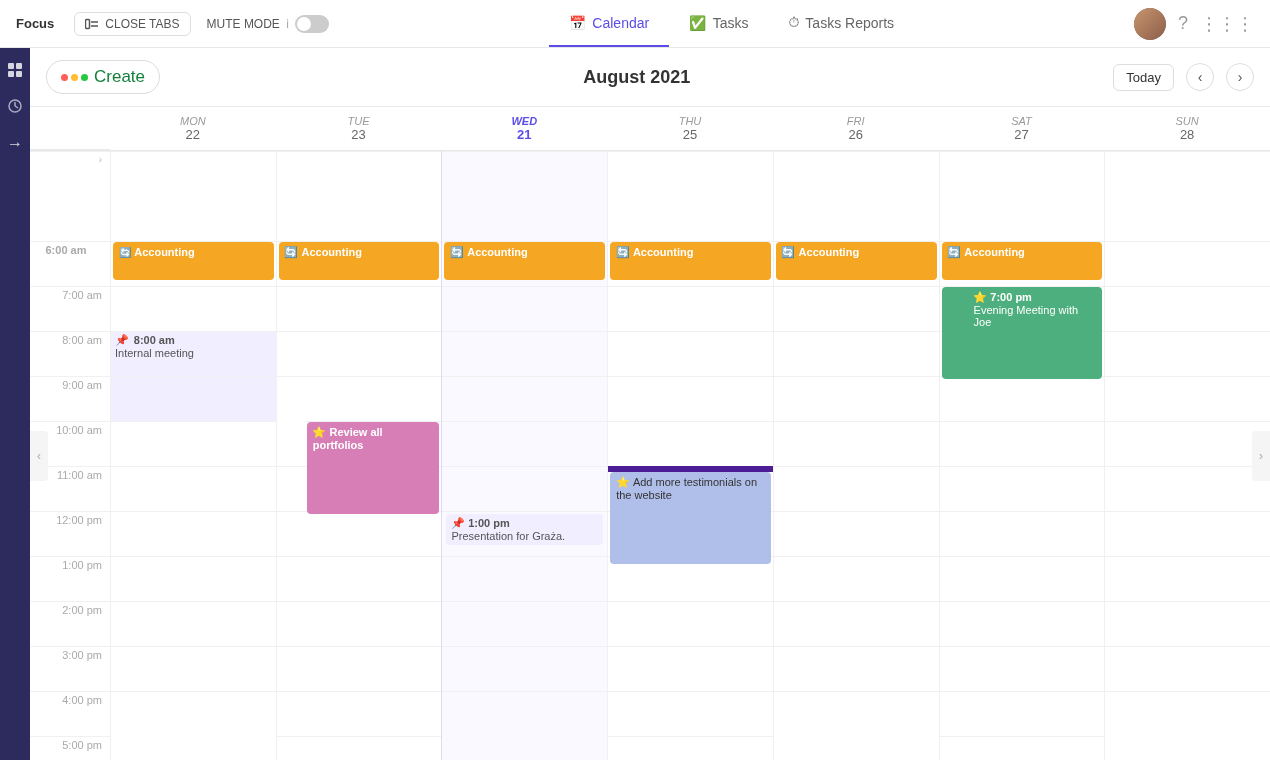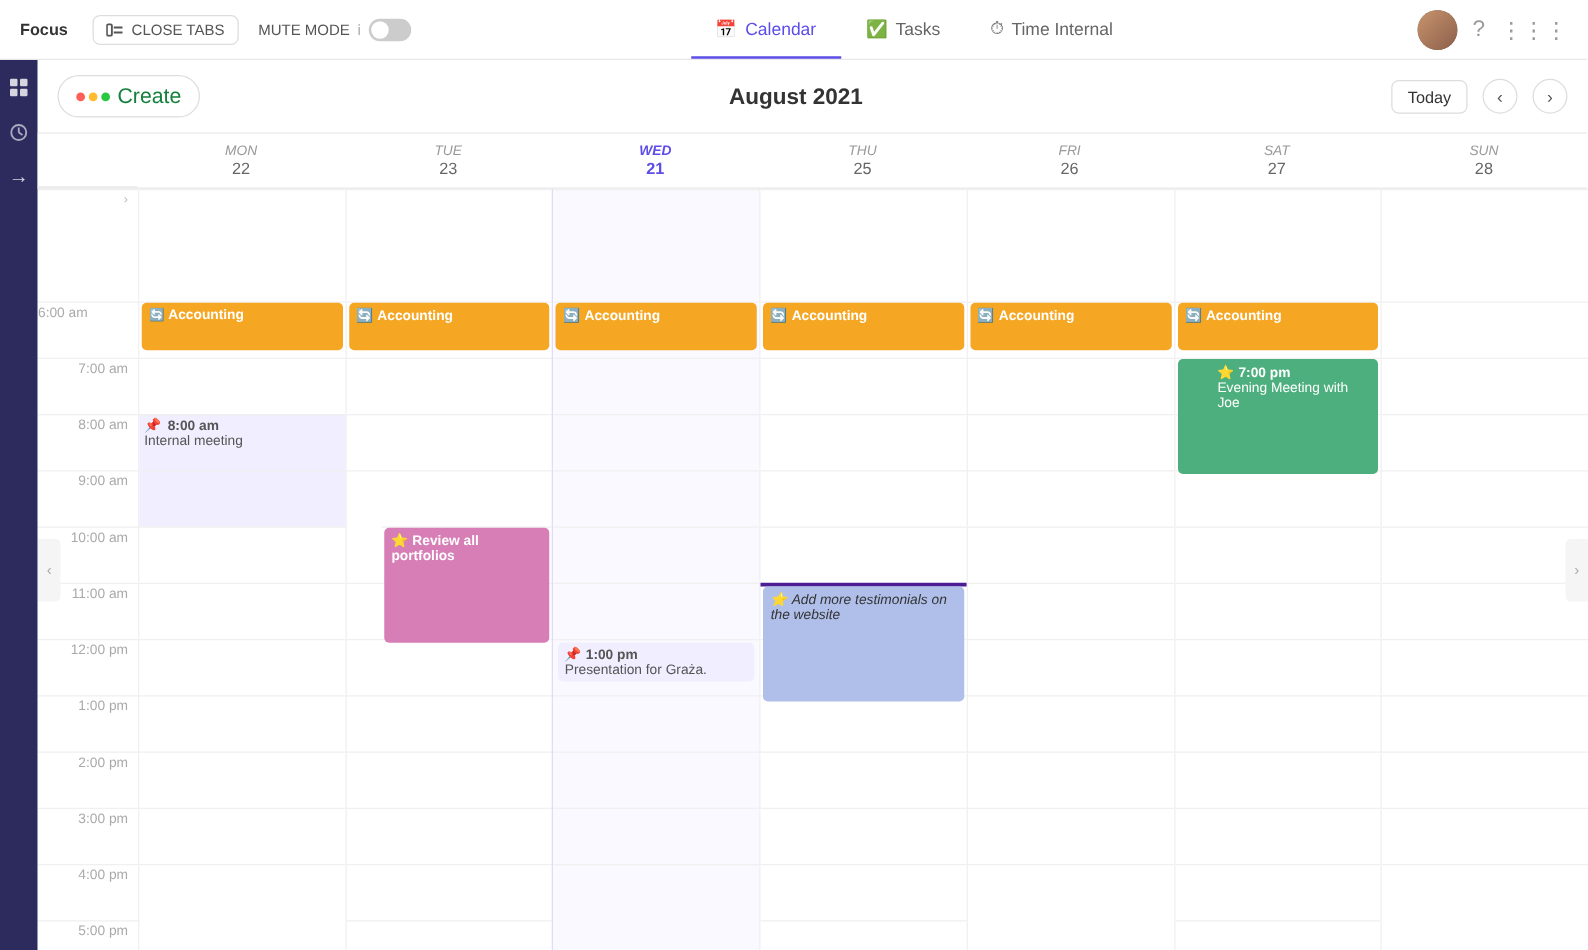--- a/index.html
+++ b/index.html
@@ -128,21 +128,21 @@
     <div class="nav-tab active">
       <span>📅</span>
       <span>Calendar</span>
     </div>
     <div class="nav-tab">
       <span>✅</span>
       <span>Tasks</span>
     </div>
     <div class="nav-tab">
       <span>⏱</span>
-      <span>Time Internal</span>
+      <span>Tasks Reports</span>
     </div>
   </div>
 
   <div class="nav-right">
     <div class="avatar">
       <div class="avatar-img"></div>
     </div>
     <span class="help-icon">?</span>
     <span class="menu-icon">⋮⋮⋮</span>
   </div>
@@ -228,21 +228,21 @@
     </div>
 
     <div style="flex:1; overflow-y:auto; position:relative;">
       <div style="display:grid; grid-template-columns: 80px repeat(7,1fr); min-height: 600px;">
 
         <div>
           <div style="height:45px; border-top:1px solid #f0f0f0; display:flex; align-items:flex-start; justify-content:flex-end; padding: 2px 8px 0 0;">
             <span style="font-size:10px;color:#bbb;">›</span>
           </div>
           <div style="height:45px;"></div>
-          <div style="height:45px; border-top:1px solid #f0f0f0; padding: 2px 8px 0 0; text-align:left; font-size:11px; color:#aaa;">6:00 am</div>
+          <div style="height:45px; border-top:1px solid #f0f0f0; padding: 2px 8px 0 0; text-align:center; font-size:11px; color:#aaa;font-weight:bold;">6:00 am</div>
           <div style="height:45px; border-top:1px solid #f0f0f0; padding: 2px 8px 0 0; text-align:right; font-size:11px; color:#aaa;">7:00 am</div>
           <div style="height:45px; border-top:1px solid #f0f0f0; padding: 2px 8px 0 0; text-align:right; font-size:11px; color:#aaa;">8:00 am</div>
           <div style="height:45px; border-top:1px solid #f0f0f0; padding: 2px 8px 0 0; text-align:right; font-size:11px; color:#aaa;">9:00 am</div>
           <div style="height:45px; border-top:1px solid #f0f0f0; padding: 2px 8px 0 0; text-align:right; font-size:11px; color:#aaa;">10:00 am</div>
           <div style="height:45px; border-top:1px solid #f0f0f0; padding: 2px 8px 0 0; text-align:right; font-size:11px; color:#aaa;">11:00 am</div>
           <div style="height:45px; border-top:1px solid #f0f0f0; padding: 2px 8px 0 0; text-align:right; font-size:11px; color:#aaa;">12:00 pm</div>
           <div style="height:45px; border-top:1px solid #f0f0f0; padding: 2px 8px 0 0; text-align:right; font-size:11px; color:#aaa;">1:00 pm</div>
           <div style="height:45px; border-top:1px solid #f0f0f0; padding: 2px 8px 0 0; text-align:right; font-size:11px; color:#aaa;">2:00 pm</div>
           <div style="height:45px; border-top:1px solid #f0f0f0; padding: 2px 8px 0 0; text-align:right; font-size:11px; color:#aaa;">3:00 pm</div>
           <div style="height:45px; border-top:1px solid #f0f0f0; padding: 2px 8px 0 0; text-align:right; font-size:11px; color:#aaa;">4:00 pm</div>
@@ -370,21 +370,21 @@
           </div>
 
           <div style="height:45px; border-top:1px solid #f0f0f0;"></div>
 
           <div style="height:45px; border-top:1px solid #f0f0f0;"></div>
 
           <div style="height:45px; border-top:1px solid #f0f0f0;"></div>
 
           <div style="height:45px; border-top:1px solid #f0f0f0;"></div>
 
-          <div style="height:45px; border-top:3px solid #4c1d95; position:relative;font-style:italic;">
+          <div style="height:45px; border-top:6px solid #4c1d95; position:relative;">
             <div class="event event-blue" style="top:0;height:92px;z-index:5;background:#b0bfea;color:#333;">
               <span>⭐ </span><span style="font-weight:500;">Add more testimonials on the website</span>
             </div>
           </div>
 
           <div style="height:45px; border-top:1px solid #f0f0f0;"></div>
 
           <div style="height:45px; border-top:1px solid #f0f0f0;"></div>
 
           <div style="height:45px; border-top:1px solid #f0f0f0;"></div>

